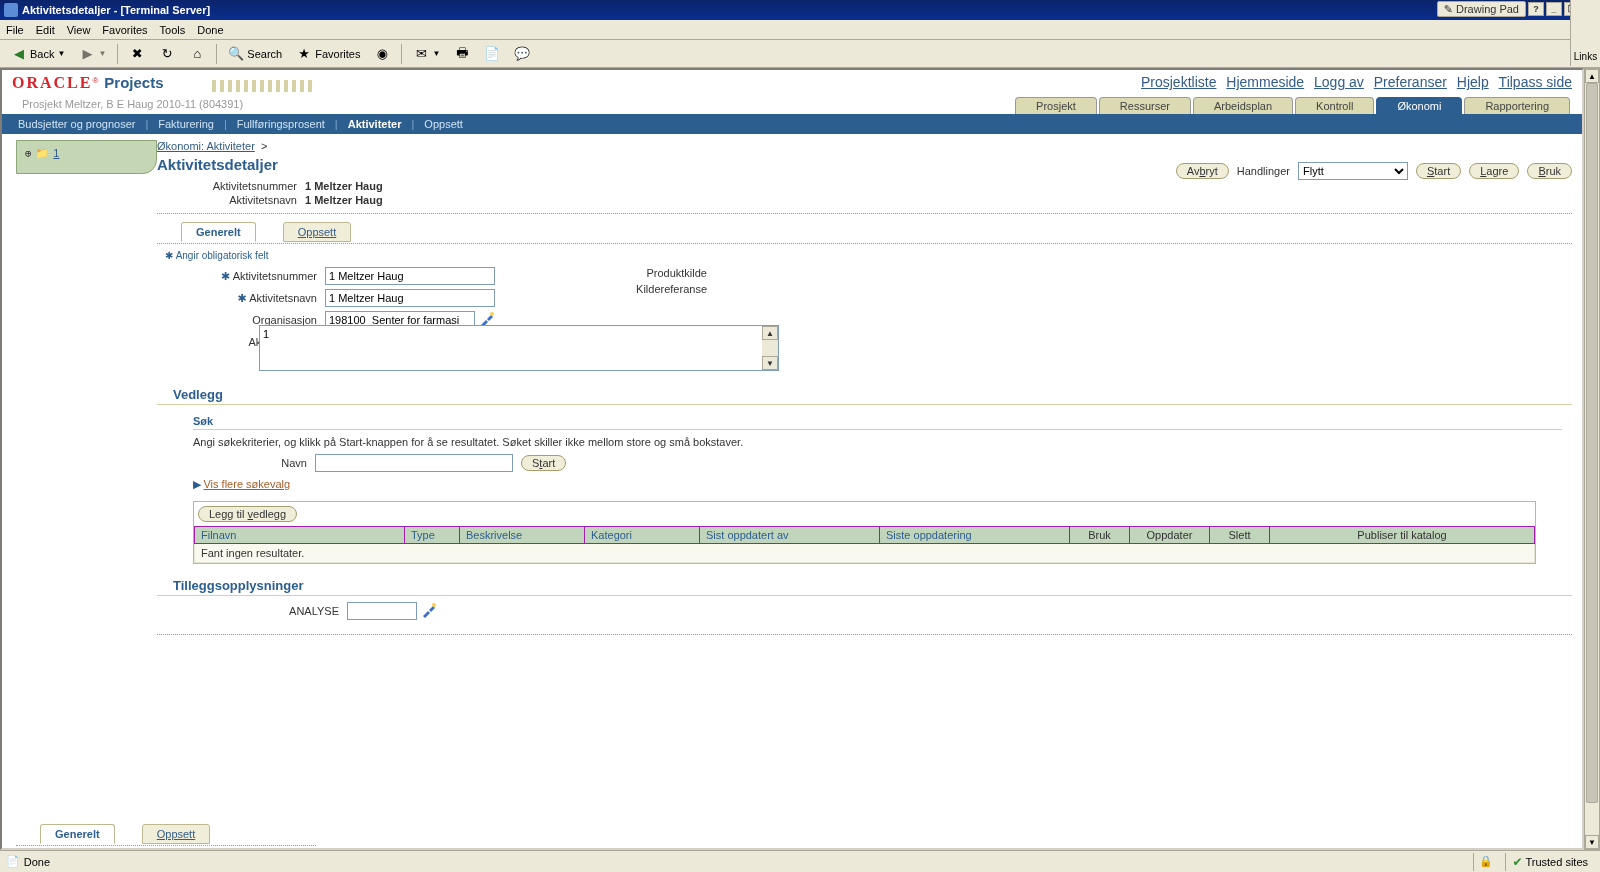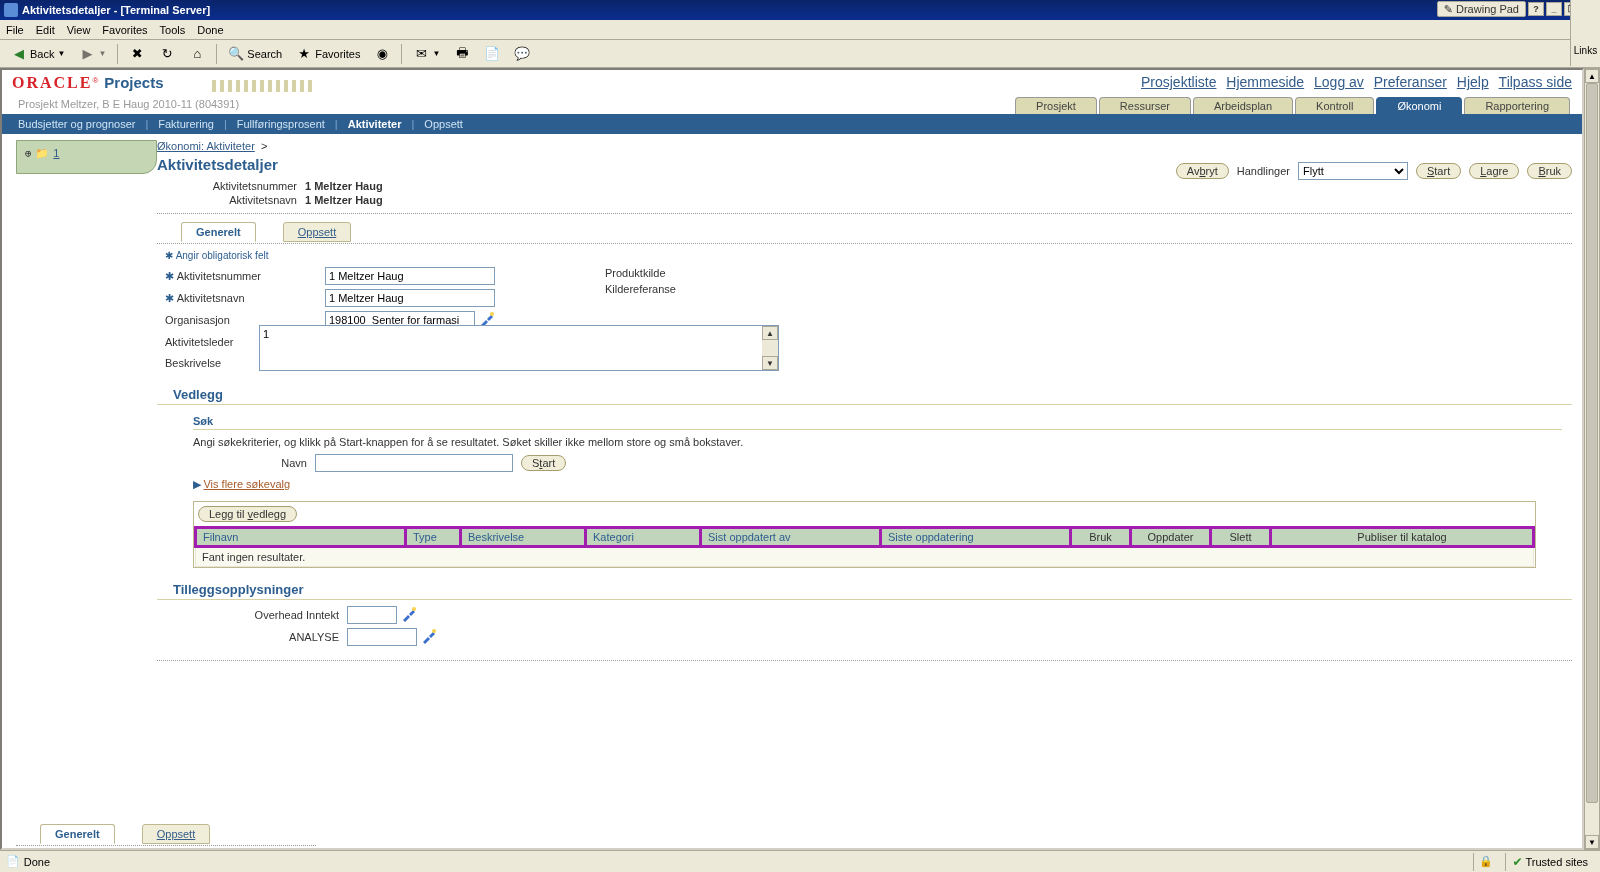--- a/index.html
+++ b/index.html
@@ -32,21 +32,21 @@
   .win-btn.close{background:#e81123;color:white;}
   .menubar { background:#ece9d8; height:20px; display:flex; align-items:center; padding:0 6px; gap:12px; border-bottom:1px solid #aca899;}
   .menubar-item { cursor:default; }
   .menubar-logo { position:absolute; right:4px; width:20px; height:18px; background:#ffffff; border:1px solid #aca899; display:flex; align-items:center; justify-content:center;}
   .flag { font-size:13px;}
   .toolbar { background:#ece9d8; height:28px; display:flex; align-items:center; padding:0 6px; gap:4px; border-bottom:1px solid #aca899; position:relative;}
   .tb-btn { height:22px; display:flex; align-items:center; gap:3px; border:1px solid transparent; padding:0 4px; border-radius:3px; cursor:default;}
   .tb-sep{ width:1px; height:20px; background:#aca899; margin:0 2px;}
   .tb-icon{ width:16px; height:16px; display:flex; align-items:center; justify-content:center; font-size:13px;}
   .tb-arrow{font-size:8px;}
-  .links-tab{ position:absolute; right:0; top:0; height:66px; width:30px; background:#ece9d8; border-left:1px solid #aca899; display:flex; align-items:flex-end; justify-content:center; padding-bottom:10px; font-size:10px; writing-mode:horizontal-tb;}
+  .links-tab{ position:absolute; right:0; top:0; height:66px; width:30px; background:#ece9d8; border-left:1px solid #aca899; display:flex; align-items:flex-end; justify-content:center; padding-bottom:4px; font-size:10px; writing-mode:horizontal-tb;}
 
   .browser-viewport {
     position:absolute;
     top:68px; left:0; right:16px; bottom:22px;
     background:white;
     overflow:hidden;
     border:2px inset #d4d0c8;
   }
   .browser-scrollbar{ position:absolute; right:0; top:68px; bottom:22px; width:16px; background:#ece9d8; border:1px solid #aca899;}
   .scrollbar-thumb{ position:absolute; left:1px; right:1px; top:14px; height:720px; background:#c8c4b8; border:1px solid #aca899; border-radius:2px;}
@@ -65,21 +65,21 @@
     color:#333;
   }
   .oracle-header{ position:relative; height:26px; padding:4px 10px 0 10px;}
   .oracle-logo{ display:flex; align-items:baseline; gap:6px;}
   .oracle-logo-word{ font-family: Liberation Serif, serif; font-weight:bold; letter-spacing:2px; color:#d8232a; font-size:16px;}
   .oracle-logo-reg{ color:#d8232a; font-size:8px; vertical-align:super;}
   .oracle-logo-sub{ color:#2c5e8f; font-size:15px; font-weight:bold;}
   .header-stripes{ position:absolute; left:210px; top:10px; width:100px; height:12px; background:repeating-linear-gradient(to right, #d6d2a5 0 4px, transparent 4px 8px);}
   .top-links{ position:absolute; right:10px; top:4px; font-size:14px; color:#335c8a;}
   .top-links a{ color:#335c8a; text-decoration:underline; margin-left:6px;}
-  .project-sub{ padding:2px 10px 4px 8px; color:#999; font-size:11px;margin-left:8px;}
+  .project-sub{ padding:2px 10px 4px 20px; color:#999; font-size:11px;}
 
   .blue-bar{ background:#2c5e8f; color:white; height:20px; display:flex; align-items:center; padding:0 16px; position:relative;}
   .blue-bar .bnav{ display:flex; gap:10px; align-items:center;}
   .blue-bar .bnav-item{ color:#cfe3f4;}
   .blue-bar .bnav-item.active{ color:white; font-weight:bold;}
   .blue-bar .bnav-sep{ color:#7ea8ce;}
   .main-tabs{ position:absolute; right:12px; top:-17px; display:flex;}
   .main-tab{ background:#dcdab3; border:1px solid #999; border-bottom:none; padding:2px 20px; border-radius:4px 4px 0 0; margin-left:2px; color:#444; font-size:11px; position:relative; top:0;}
   .main-tab::before{ content:''; position:absolute; left:-6px; bottom:0; width:6px; height:6px; background:transparent;}
   .main-tab.active{ background:#2c5e8f; color:white; border-color:#2c5e8f;}
@@ -113,21 +113,21 @@
   .sub-tab.active{ background:white; border-bottom:1px solid white; font-weight:bold; color:#2c5e8f;}
   .sub-tab a{ color:#335c8a; text-decoration:underline;}
   .sub-tab.active span{ text-decoration:none;}
 
   .req-note{ color:#2c5e8f; font-size:10px; padding:6px 0 4px 8px;}
   .star{ color:#2c5e8f;}
 
   .form-grid{ display:flex; gap:60px; padding-left:8px;}
   .form-col{ }
   .form-row{ display:flex; align-items:center; padding:2px 0; position:relative;}
-  .form-label{ width:160px; padding-right:8px;}
+  .form-label{ width:160px; text-align:right; padding-right:8px;}
   .form-input{ height:18px; border:1px solid #7f9db9; font-size:11px; padding:1px 3px; width:170px;}
   .form-icon{ margin-left:4px; color:#3366cc;}
   .flashlight-svg{ width:16px; height:16px;}
 
   .textarea-wrap{ display:flex; width:520px; border:1px solid #7f9db9;}
   .form-textarea{ flex:1; height:44px; border:none; font-size:11px; padding:2px 3px; resize:none; font-family:Arial;}
   .ta-scroll{ width:16px; background:#ece9d8; display:flex; flex-direction:column;}
   .ta-scroll-btn{height:14px; border:1px solid #aca899; display:flex; align-items:center; justify-content:center; font-size:8px; background:#ece9d8;}
   .ta-scroll-track{flex:1; background:#ece9d8;}
 
@@ -140,21 +140,21 @@
   .search-label{ width:60px; text-align:right;}
   .search-input{height:18px; border:1px solid #7f9db9; width:198px;}
 
   .more-link{ padding:6px 0 4px 36px;}
   .more-link a{ color:#a85c2a; text-decoration:underline;}
   .tri{ color:#2c5e8f; margin-right:2px;}
 
   .attach-table{ margin:6px 36px 0 36px; border:1px solid #bdb88f;}
   .attach-toolbar{padding:4px;}
   .atable{ width:100%; border-collapse:collapse;}
-  .atable th{ background:#c1d5bc; border:3px solid #a21caf; text-align:left; padding:2px 6px; font-weight:normal; color:#2c5e8f; font-size:11px;}
+  .atable th{ background:#c1d5bc; border:1px solid #a21caf; text-align:left; padding:2px 6px; font-weight:normal; color:#2c5e8f; font-size:11px;}
   .atable th.center{text-align:center; color:#333;}
   .atable td{ border:1px solid #e8e6d5; padding:3px 6px; background:#faf9f0;}
   .atable th a{ color:#2c5e8f; text-decoration:none;}
 
   .addl-grid{ padding:4px 0 0 60px;}
   .addl-row{ display:flex; align-items:center; padding:2px 0;}
   .addl-label{ width:130px; text-align:right; padding-right:8px;}
   .addl-select{ height:18px; border:1px solid #7f9db9; background:white; width:18px;}
   .addl-input{ height:18px; border:1px solid #7f9db9; width:50px;}
 
@@ -422,30 +422,20 @@
             <tr>
               <td colspan="10">Fant ingen resultater.</td>
             </tr>
           </tbody>
         </table>
       </div>
 
       <div class="section-h">Tilleggsopplysninger</div>
       <div class="addl-grid">
         <div class="addl-row">
-          <div class="addl-label">Overhead Inntekt</div>
-          <input class="addl-input" style="">
-          <span class="form-icon">
-            <svg class="flashlight-svg" viewBox="0 0 16 16">
-                <path d="M2 14 L7 9 L9 11 L4 16 Z M8 8 L12 4 L14 6 L10 10 Z" fill="#3b6fcc"></path>
-                <circle cx="13" cy="3" r="2" fill="#f7d04a"></circle>
-              </svg>
-          </span>
-        </div>
-        <div class="addl-row">
           <div class="addl-label">ANALYSE</div>
           <input class="addl-input" style="width: 70px;">
           <span class="form-icon">
             <svg class="flashlight-svg" viewBox="0 0 16 16">
                 <path d="M2 14 L7 9 L9 11 L4 16 Z M8 8 L12 4 L14 6 L10 10 Z" fill="#3b6fcc"></path>
                 <circle cx="13" cy="3" r="2" fill="#f7d04a"></circle>
               </svg>
           </span>
         </div>
       </div>

